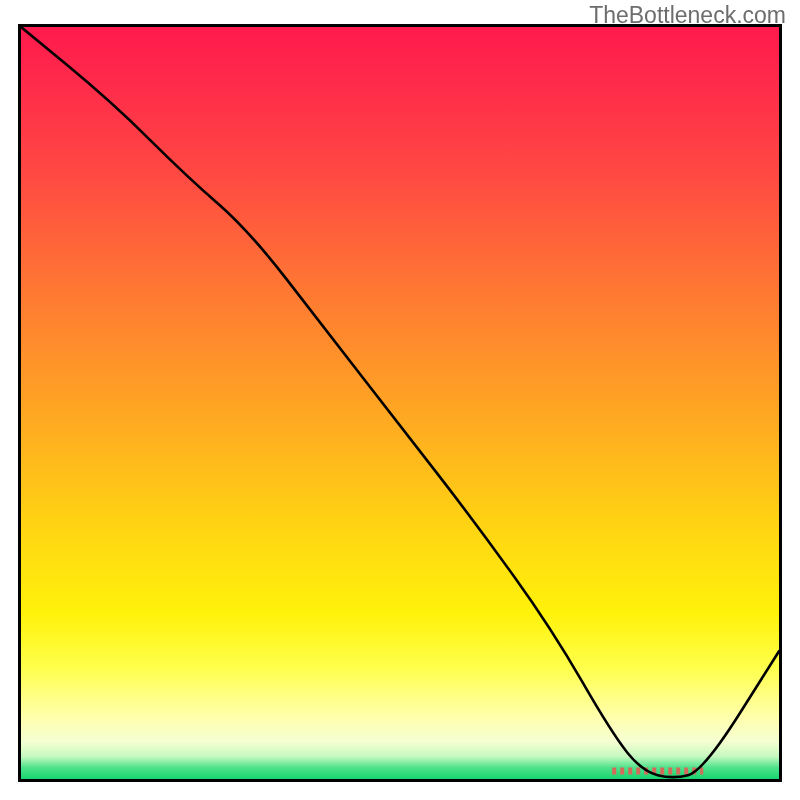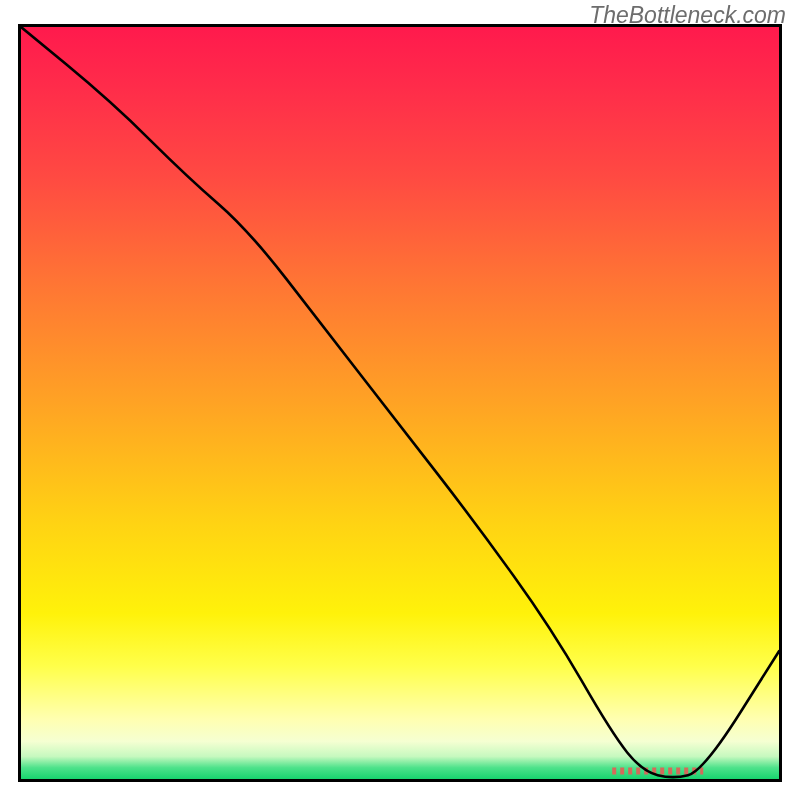--- a/index.html
+++ b/index.html
@@ -8,21 +8,20 @@
     width: 800px;
     height: 800px;
     overflow: hidden;
     background: #ffffff;
     font-family: Arial, Helvetica, sans-serif;
   }
   #wrap {
     position: relative;
     width: 800px;
     height: 800px;
-    font-style: italic;
   }
   
   #watermark {
     position: absolute;
     top: 2px;
     right: 14px;
     font-size: 23px;
     font-weight: 400;
     color: #6d6d6d;
     letter-spacing: 0px;

